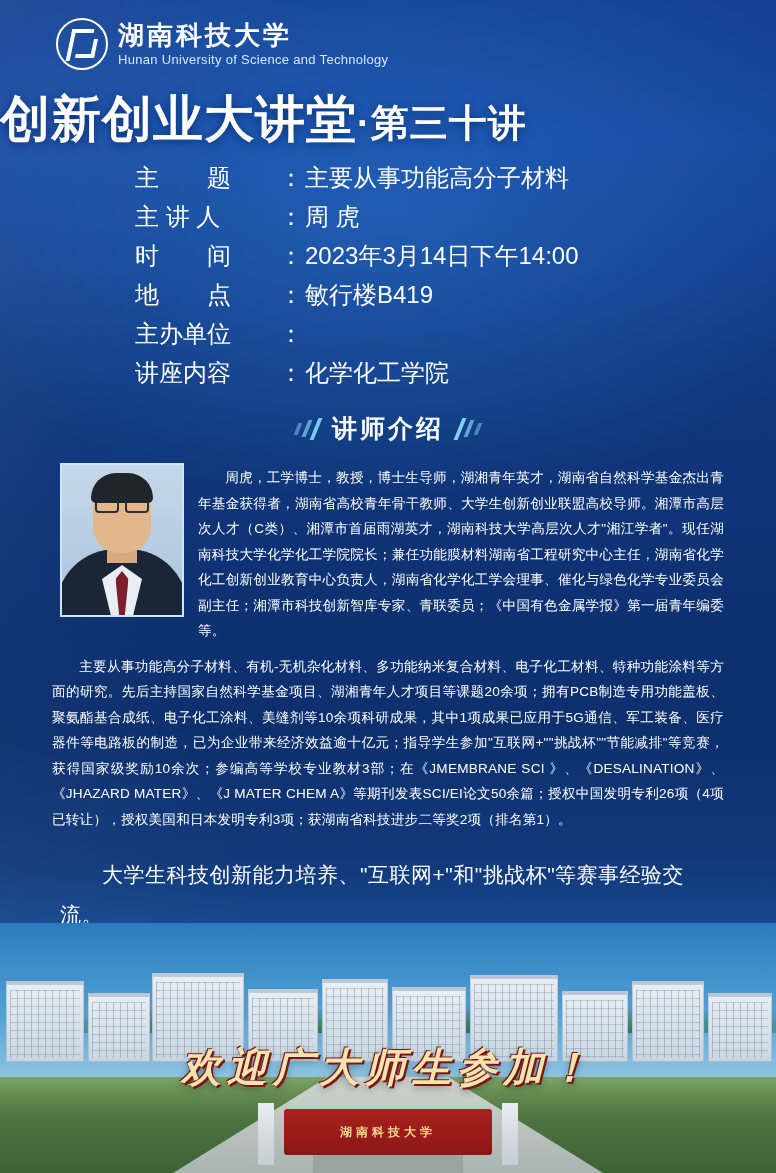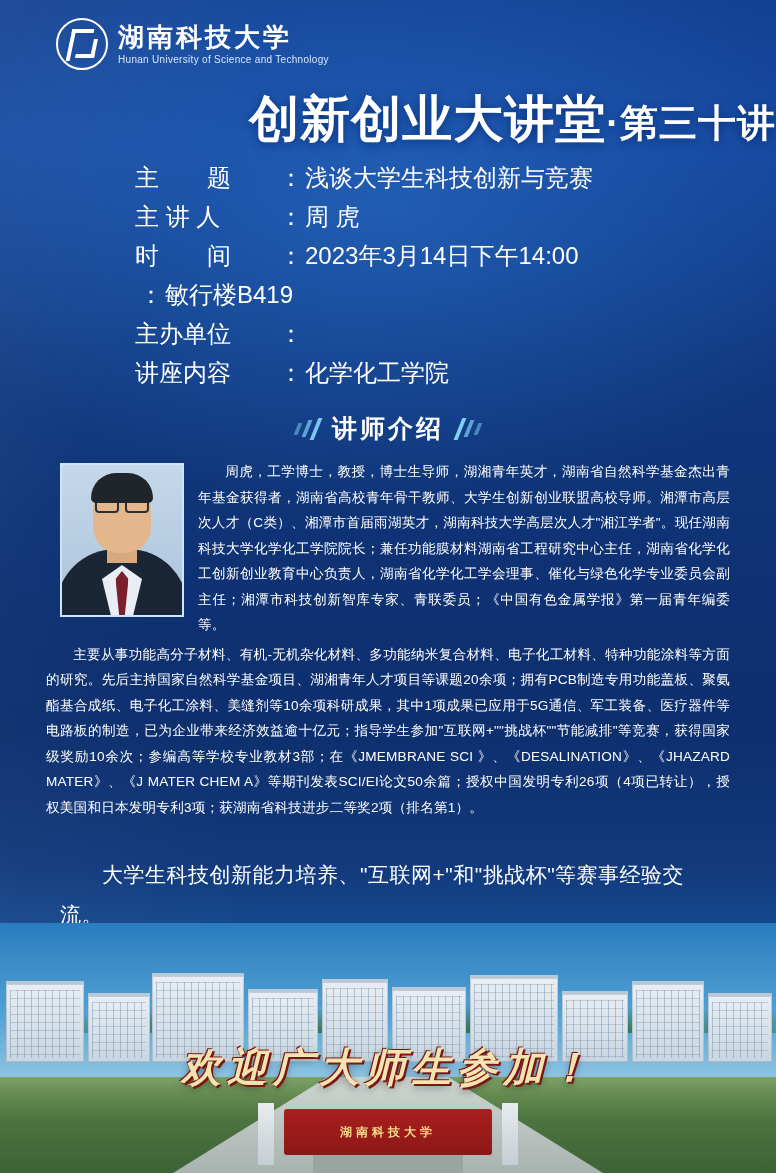--- a/index.html
+++ b/index.html
@@ -70,33 +70,33 @@
     flex-direction: column;
     line-height: 1;
   }
   .logo-cn {
     font-size: 26px;
     font-weight: bold;
     color: #ffffff;
     letter-spacing: 3px;
   }
   .logo-en {
-    font-size: 10px;
+    font-size: 13px;
     color: #d6e6ff;
     letter-spacing: 0.3px;
     margin-top: 5px;
   }
 
   
   .main-title {
     position: absolute;
     top: 86px;
     left: 0;
     width: 776px;
-    text-align: right;
+    text-align: left;
     font-size: 50px;
     font-weight: bold;
     color: #ffffff;
     letter-spacing: 1px;
     text-shadow: 0 2px 10px rgba(0,40,110,0.8);
     white-space: nowrap;
   }
   .main-title .sub {
     font-size: 38px;
   }
@@ -225,21 +225,21 @@
   .portrait .glasses::before { left: 0; }
   .portrait .glasses::after { right: 0; }
 
   .bio {
     color: #ffffff;
     font-size: 13.6px;
     line-height: 25.5px;
     text-align: justify;
     letter-spacing: .2px;
   }
-  .bio p { margin: 4px; text-indent: 2em; }
+  .bio p { margin: 10px; text-indent: 2em; }
   .bio p + p { margin-top: 0; }
 
   
   .content-body {
     position: absolute;
     top: 855px;
     left: 60px;
     width: 660px;
     color: #ffffff;
     font-size: 21px;
@@ -348,33 +348,34 @@
   </div>
 
   <div class="main-title">
     <span>创新创业大讲堂</span><span class="sub">·</span><span class="sub">第三十讲</span>
   </div>
 
   <div class="info">
     <div class="info-row">
       <span class="info-label">主　　题</span>
       <span class="info-colon">：</span>
-      <span class="info-value">浅谈大学生科技创新与竞赛</span>
+      <span class="info-value">主要从事功能高分子材料</span>
     </div>
     <div class="info-row">
       <span class="info-label">主 讲 人</span>
       <span class="info-colon">：</span>
       <span class="info-value">周 虎</span>
     </div>
     <div class="info-row">
       <span class="info-label">时　　间</span>
       <span class="info-colon">：</span>
       <span class="info-value">2023年3月14日下午14:00</span>
     </div>
     <div class="info-row">
+      <span class="info-label">地　　点</span>
       <span class="info-colon">：</span>
       <span class="info-value">敏行楼B419</span>
     </div>
     <div class="info-row">
       <span class="info-label">主办单位</span>
       <span class="info-colon">：</span>
     </div>
     <div class="info-row">
       <span class="info-label">讲座内容</span>
       <span class="info-colon">：</span>

